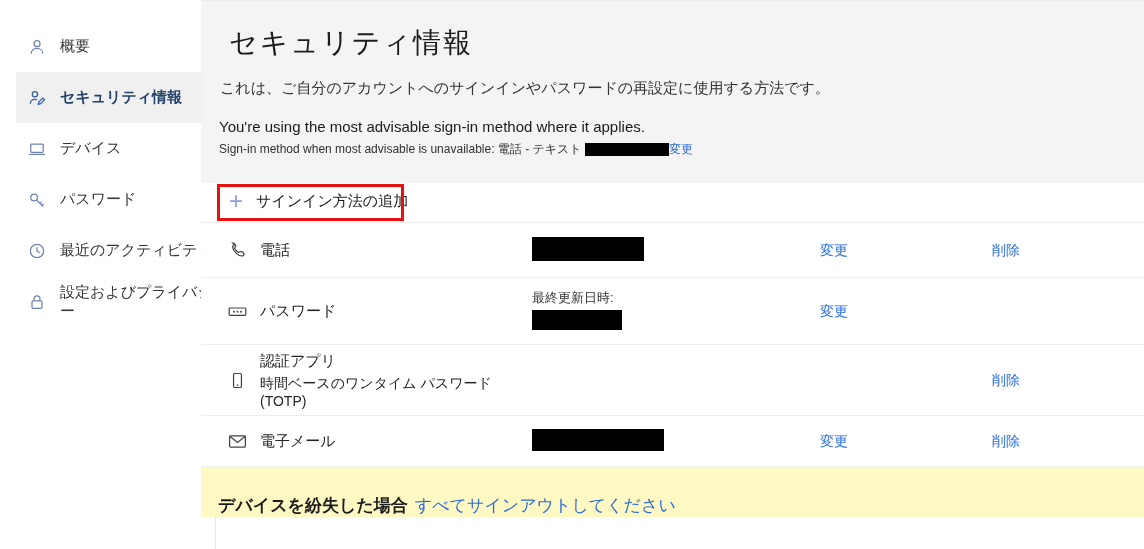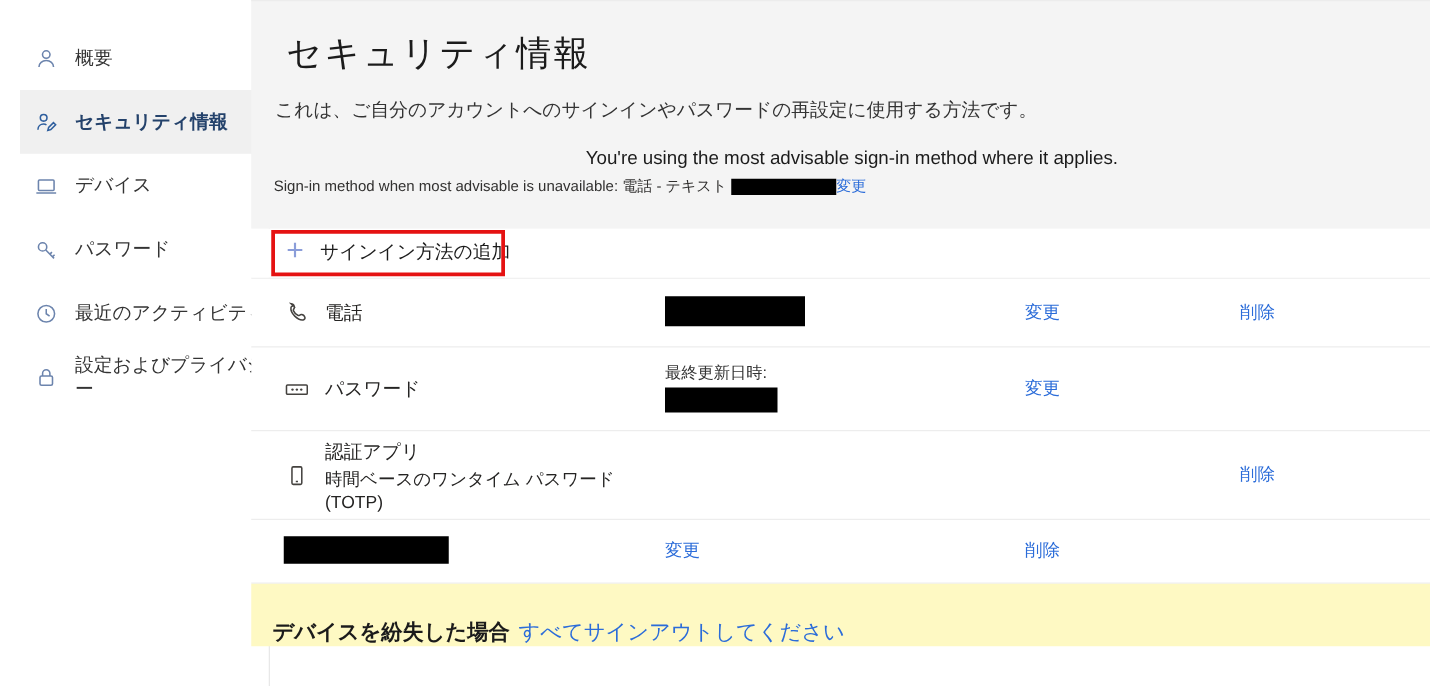--- a/index.html
+++ b/index.html
@@ -23,21 +23,21 @@
   .nav-item.selected{background:#f0f0f0;color:#24426b;font-weight:bold;}
   .nav-item.selected .nav-icon{color:#2f5f9e;}
   
   .main{position:absolute;left:201px;top:0;width:943px;height:549px;}
   .header-band{
     height:183px;background:#f4f4f4;border-top:1px solid #ececec;
     box-sizing:border-box;padding:23px 0 0 18px;
   }
   .page-title{font-size:28px;font-weight:400;margin:0 0 0 10px;color:#1b1b1b;letter-spacing:2px;}
   .page-desc{font-size:15px;margin:17px 0 0 1px;color:#333;}
-  .advisable{font-size:15px;margin:20px 0 0 0;color:#1b1b1b;text-align:center;}
+  .advisable{font-size:15px;margin:20px 0 0 0;color:#1b1b1b;}
   .subline{font-size:12px;margin:6px 0 0 0;color:#323130;}
   .redact{background:#000;display:inline-block;}
   .redact-sub{width:84px;height:13px;vertical-align:-3px;}
   a.link{color:#2b6cd9;text-decoration:none;cursor:pointer;}
   .subline a.link{font-size:12px;}
   
   .add-row{height:39px;position:relative;background:#fff;}
   .add-btn{
     position:absolute;left:28px;top:8px;display:flex;align-items:center;gap:13px;
     cursor:pointer;background:transparent;border:none;padding:0;
@@ -223,20 +223,29 @@
         </span>
       </div>
       <div class="cell-detail"></div>
       <div class="cell-action"></div>
       <div class="cell-action">
         <a class="link">削除</a>
       </div>
     </div>
 
     <div class="method-row row-email">
+      <div class="cell-name">
+        <span class="row-icon">
+          <svg viewBox="0 0 24 24" fill="none" stroke="currentColor" stroke-width="1.4">
+            <rect x="3" y="5.5" width="18" height="13" rx="1"></rect>
+              <path d="M3.5 6.2l8.5 6.8 8.5-6.8"></path>
+          </svg>
+        </span>
+        <span>電子メール</span>
+      </div>
       <div class="cell-detail">
         <span class="redact redact-r4"></span>
       </div>
       <div class="cell-action">
         <a class="link">変更</a>
       </div>
       <div class="cell-action">
         <a class="link">削除</a>
       </div>
     </div>

